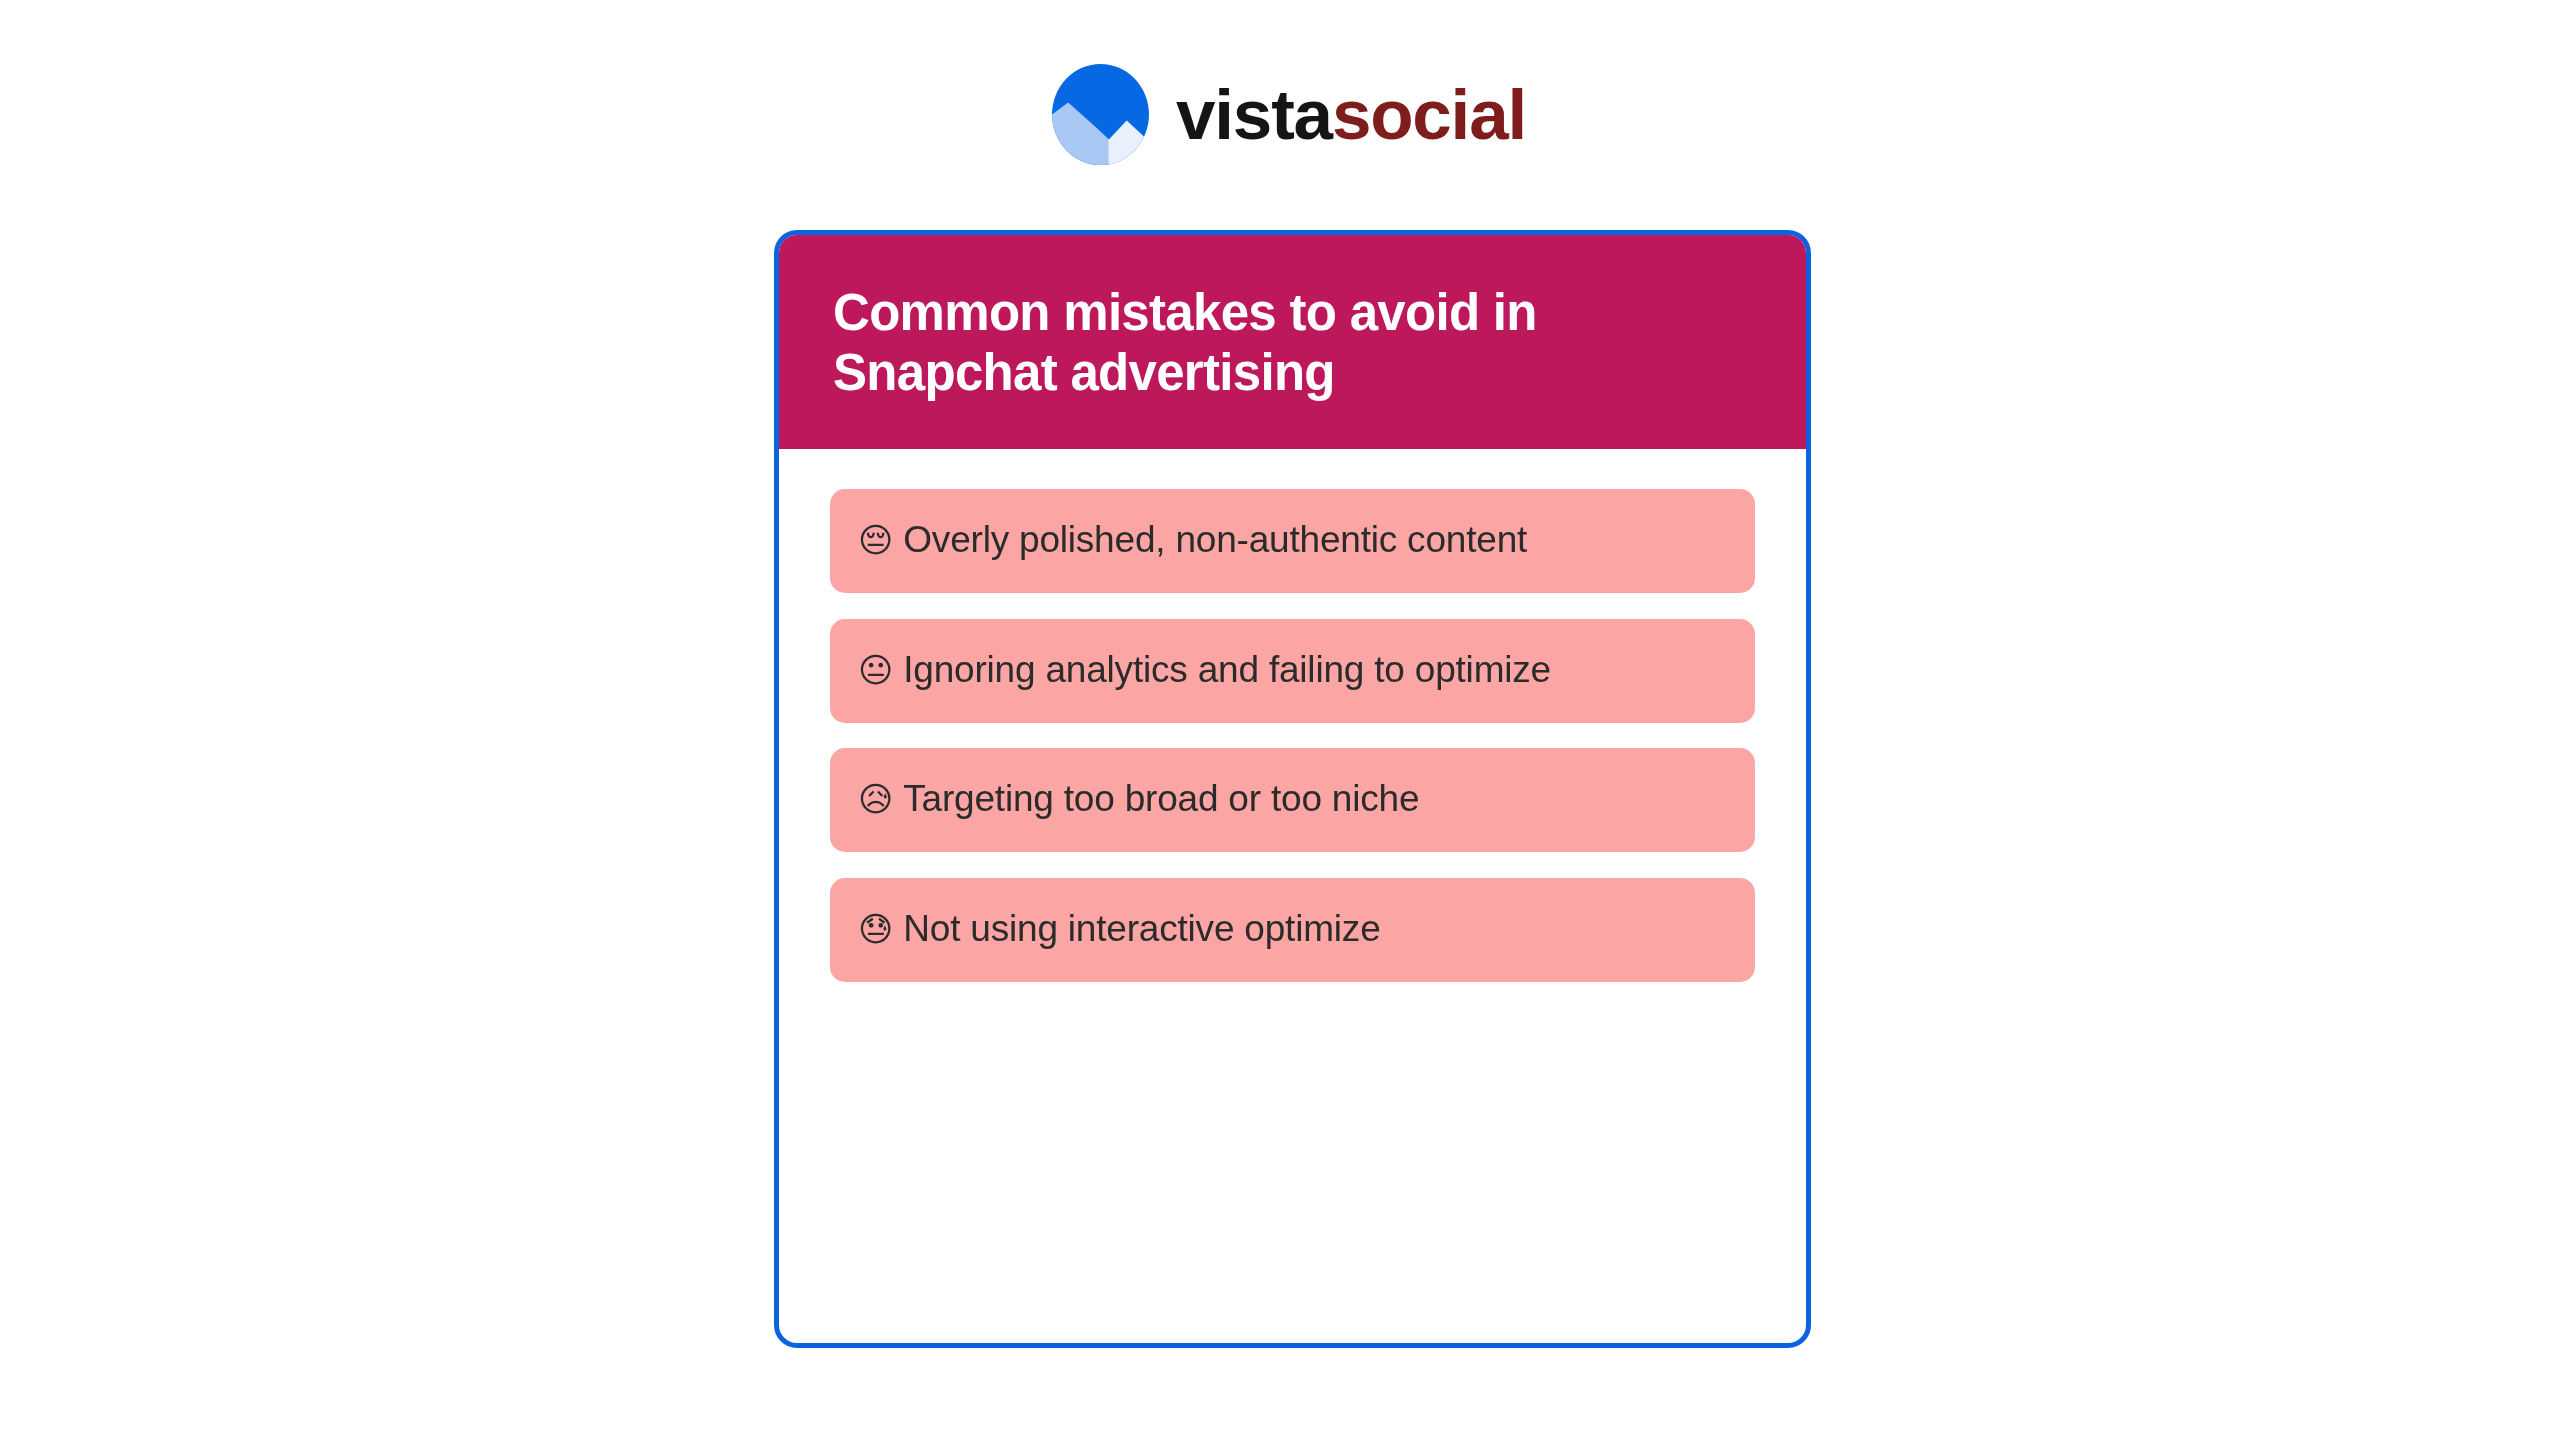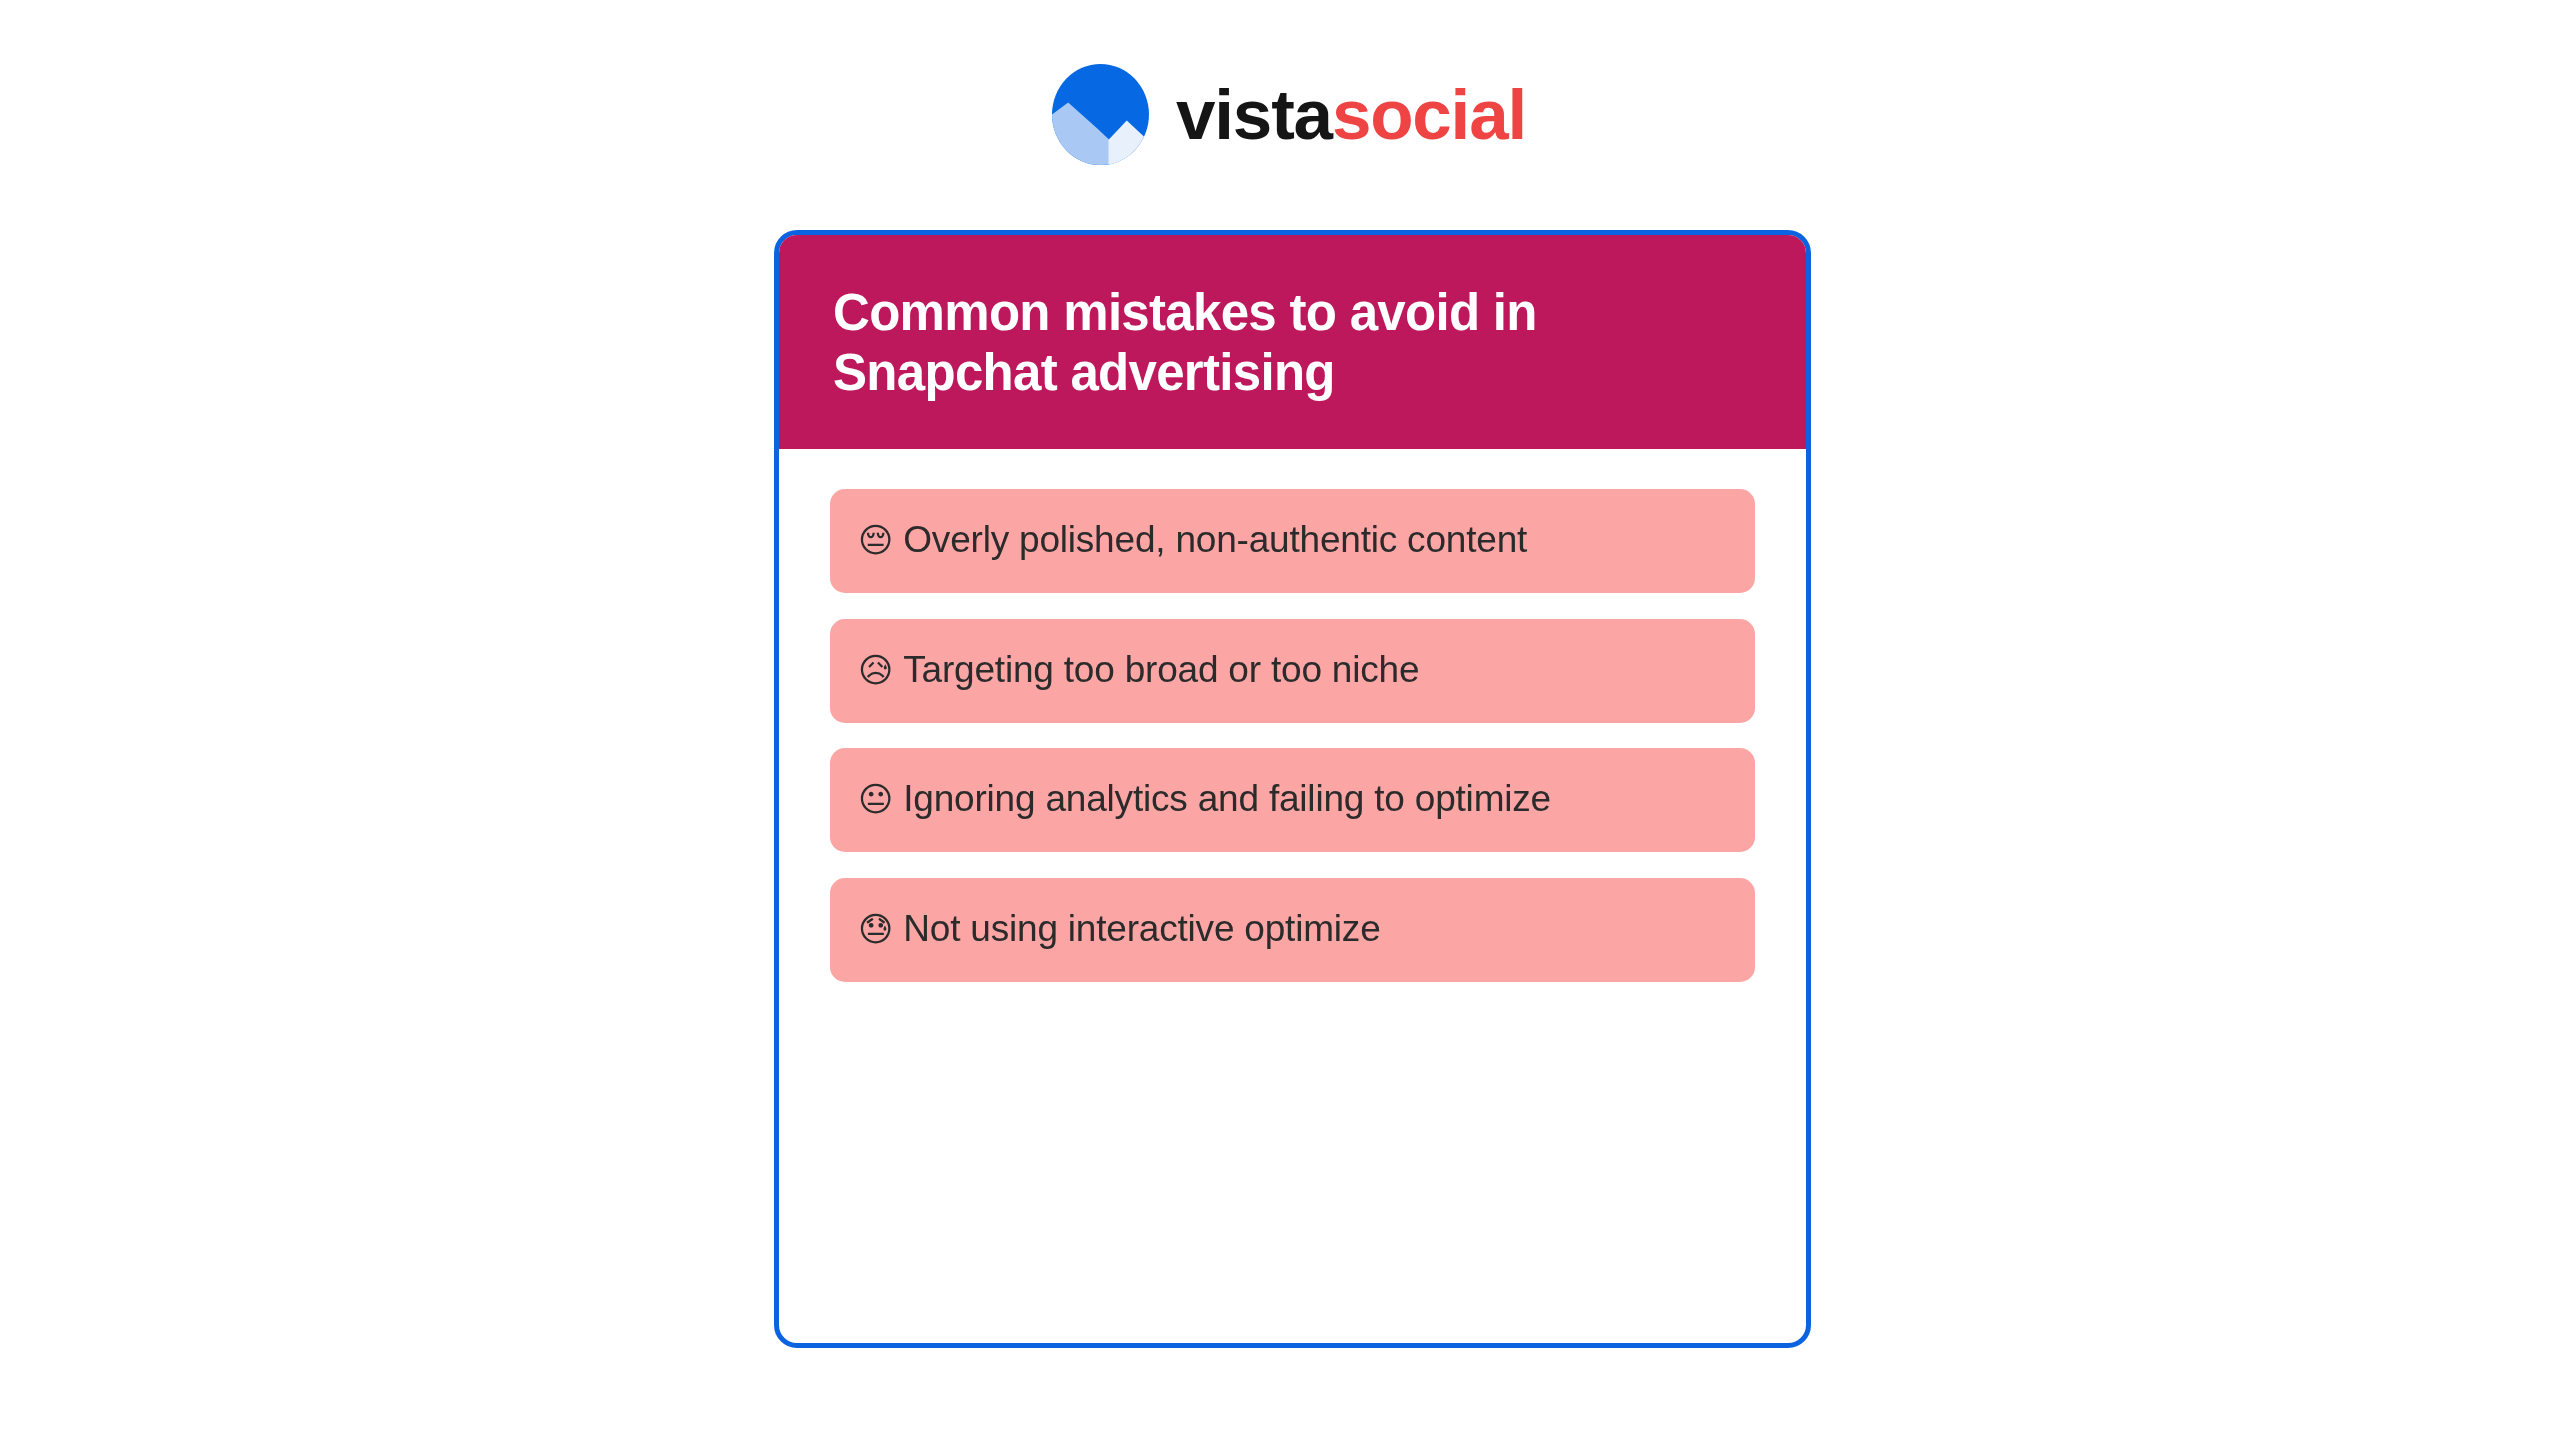--- a/index.html
+++ b/index.html
@@ -45,21 +45,21 @@
     font-size: 71px;
     font-weight: 700;
     letter-spacing: -1.2px;
     line-height: 1;
     white-space: nowrap;
     display: flex;
     align-items: baseline;
   }
 
   .brand-text .word-vista { color: #151515; }
-  .brand-text .word-social { color: #ef4444; }
+  .brand-text .word-social { color: #7f1d1d; }
 
   
   .card {
     position: absolute;
     left: 774px;
     top: 230px;
     width: 1037px;
     height: 1118px;
     box-sizing: border-box;
     border: 5px solid #0C63E0;
@@ -153,25 +153,25 @@
     </div>
 
     <div class="card-body">
       <ul class="mistake-list">
 
         <li class="mistake-item">
           <span class="mistake-text"><span class="mistake-emoji">😔</span><span>Overly polished, non-authentic content</span></span>
         </li>
 
         <li class="mistake-item">
-          <span class="mistake-text"><span class="mistake-emoji">😥</span><span>Targeting too broad or too niche</span></span>
+          <span class="mistake-text"><span class="mistake-emoji">😐</span><span>Ignoring analytics and failing to optimize</span></span>
         </li>
 
         <li class="mistake-item">
-          <span class="mistake-text"><span class="mistake-emoji">😐</span><span>Ignoring analytics and failing to optimize</span></span>
+          <span class="mistake-text"><span class="mistake-emoji">😥</span><span>Targeting too broad or too niche</span></span>
         </li>
 
         <li class="mistake-item">
           <span class="mistake-text"><span class="mistake-emoji">😓</span><span>Not using interactive optimize</span></span>
         </li>
 
 
       </ul>
     </div>
 

